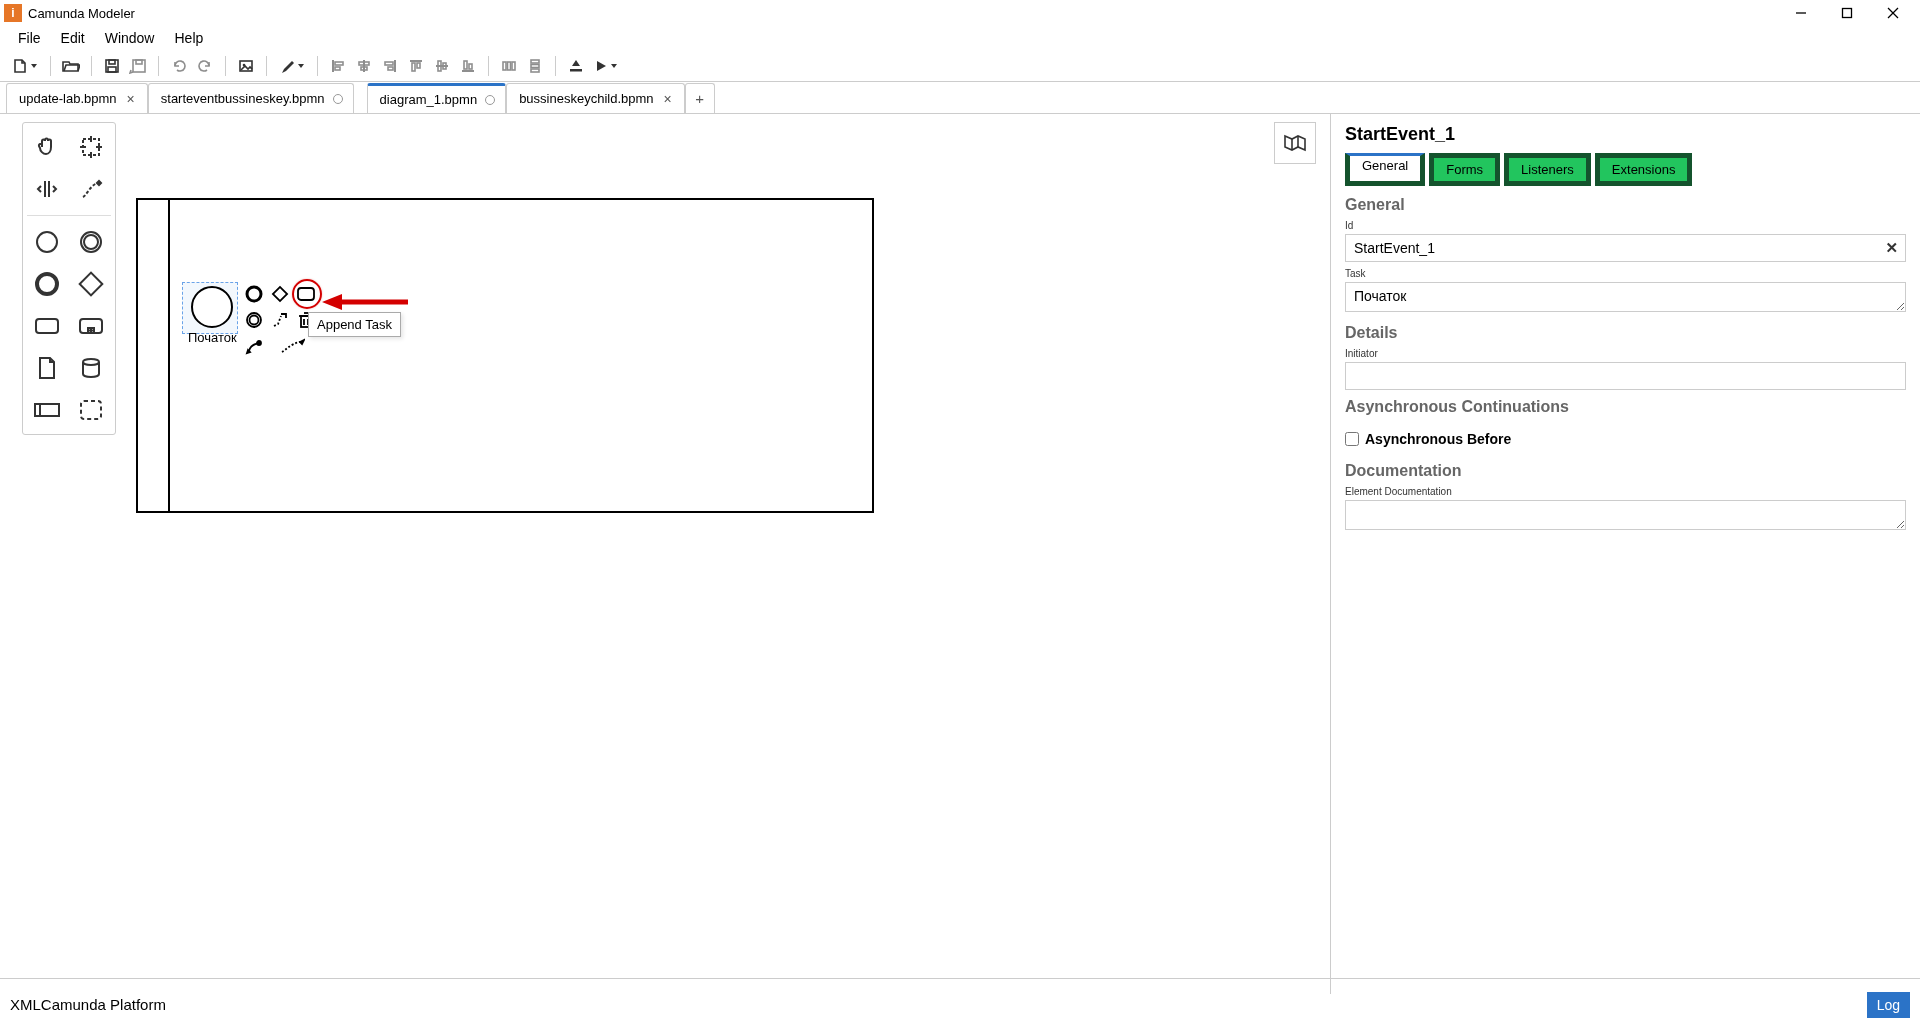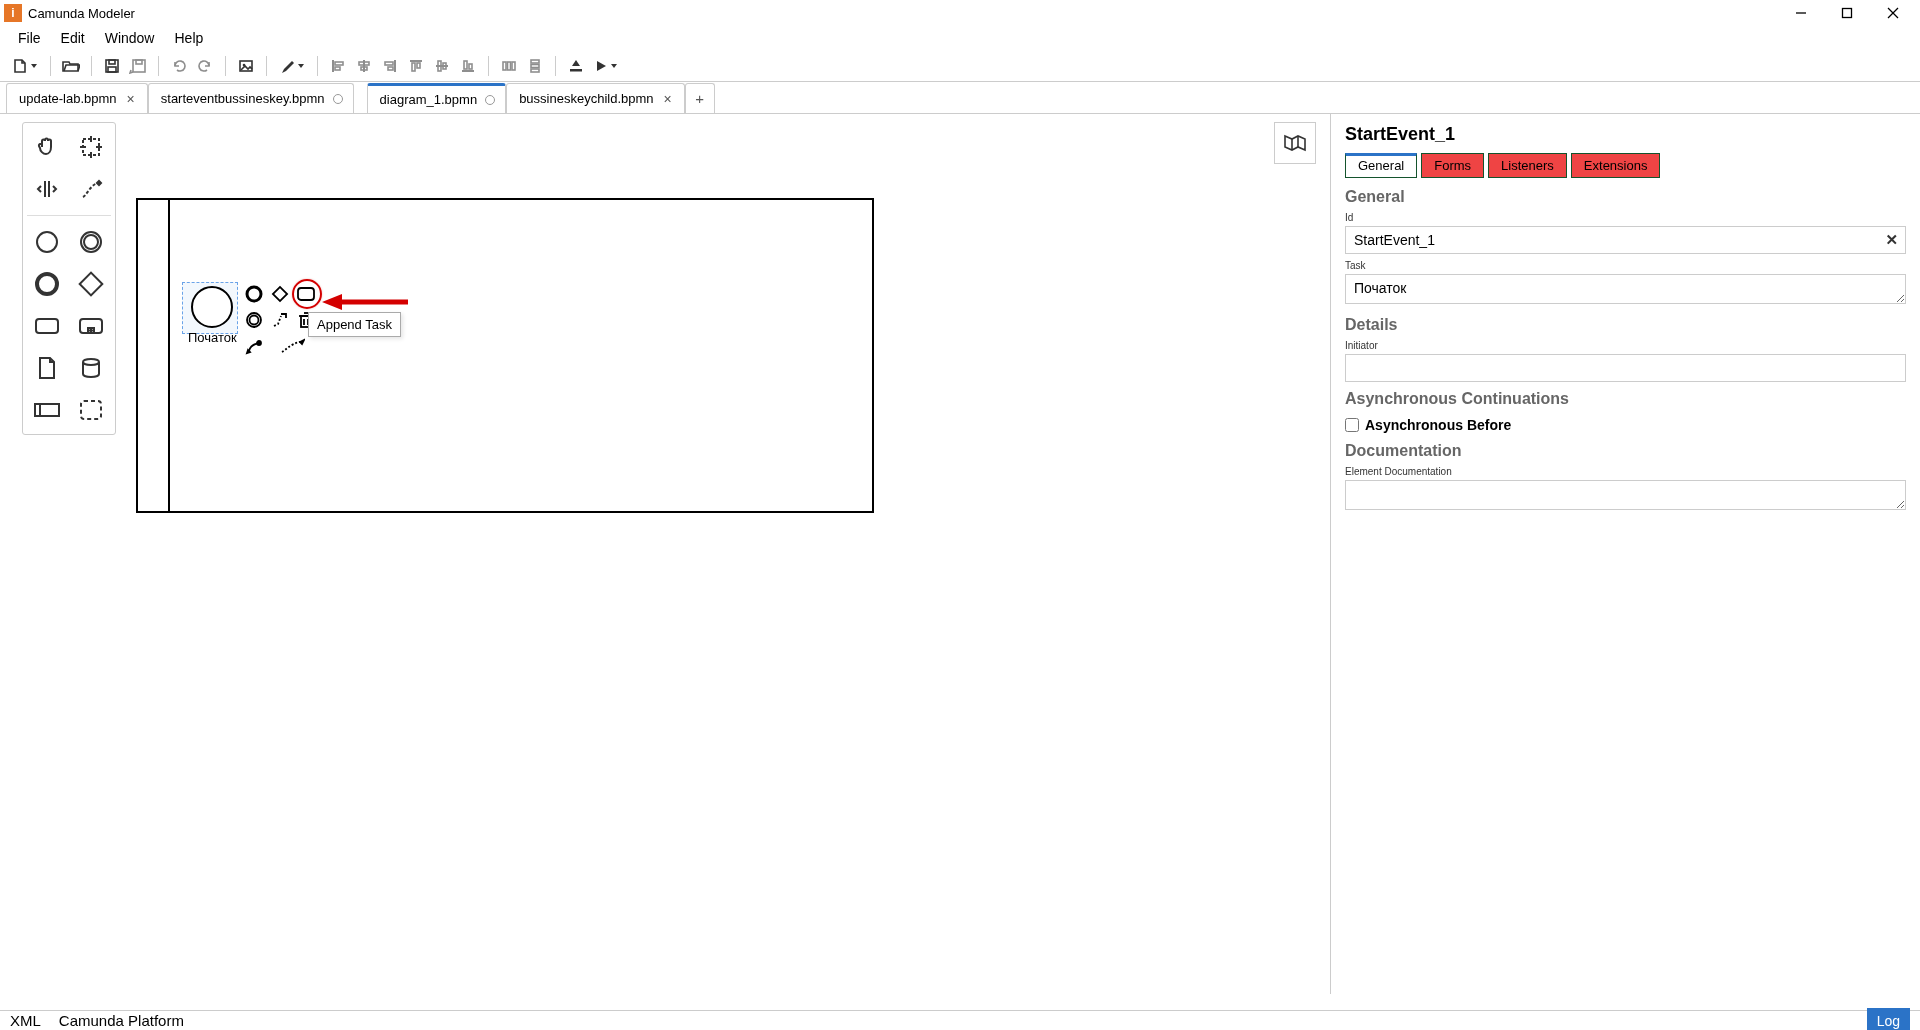--- a/index.html
+++ b/index.html
@@ -66,34 +66,34 @@
   .cp-highlight { position: absolute; left: 50px; top: -3px; width: 30px; height: 30px; border: 2px solid #d40000; border-radius: 50%; pointer-events: none; box-shadow: 0 0 2px rgba(200,0,0,.3); }
 
   .arrow-annot { position: absolute; left: 182px; top: 92px; width: 90px; height: 20px; pointer-events: none; }
   .arrow-annot svg { width: 100%; height: 100%; }
 
   .tooltip { position: absolute; left: 170px; top: 112px; border: 1px solid #aaa; background: #fff; padding: 4px 8px; font-size: 13px; box-shadow: 2px 2px 4px rgba(0,0,0,.1); }
 
   
   .props-title { font-size: 18px; font-weight: bold; margin-bottom: 8px; }
   .prop-tabs { display: flex; gap: 4px; margin-bottom: 10px; }
-  .prop-tab { border: 1px solid #14532d; padding: 4px 12px; font-size: 13px; background: #ef4444; cursor: pointer; }
+  .prop-tab { border: 5px solid #14532d; padding: 4px 12px; font-size: 13px; background: #22c55e; cursor: pointer; }
   .prop-tab.active { border-top: 3px solid #2b73c7; background: #fff; padding-top: 2px; }
   .section-h { font-size: 16px; font-weight: bold; color: #666; margin: 8px 0 6px 0; }
   .field-label { font-size: 10px; color: #333; margin-bottom: 3px; margin-top: 6px; display: block; }
   .field-input { width: 100%; border: 1px solid #ccc; padding: 5px 8px; font-size: 14px; }
   .field-wrap { position: relative; }
   .id-clear { position: absolute; right: 8px; top: 5px; font-size: 15px; color: #333; cursor: pointer; font-weight: bold; }
   .textarea { width: 100%; border: 1px solid #ccc; padding: 5px 8px; font-size: 14px; resize: both; min-height: 30px; }
-  .checkbox-row { display: flex; align-items: center; gap: 6px; margin: 9px 0; font-size: 14px; font-weight: bold; }
+  .checkbox-row { display: flex; align-items: center; gap: 6px; margin: 15px 0; font-size: 14px; font-weight: bold; }
   .checkbox-row input { width: 14px; height: 14px; }
   .panel-handle { position: absolute; left: -22px; top: 200px; width: 22px; height: 120px; border: 1px solid #ccc; border-right: none; border-radius: 6px 0 0 6px; display: flex; align-items: center; justify-content: center; background: #fff; cursor: pointer; }
 
   
-  .footer { position: absolute; bottom: 0; left: 0; right: 0; height: 20px; border-top: 1px solid #ccc; display: flex; align-items: center; padding: 0 10px; font-size: 15px; gap: 18px; }
+  .footer { position: absolute; bottom: 0; left: 0; right: 0; height: 52px; border-top: 1px solid #ccc; display: flex; align-items: center; padding: 0 10px; font-size: 15px; }
   .footer .spacer { flex: 1; }
   .footer .log { background: #2b73c7; color: #fff; height: 26px; display: flex; align-items: center; padding: 0 10px; cursor: pointer; font-size: 14px; }
 
   .faded svg { opacity: .55; }
 </style>
 </head>
 <body>
 
 <div class="title-bar">
   <div class="app-icon">

